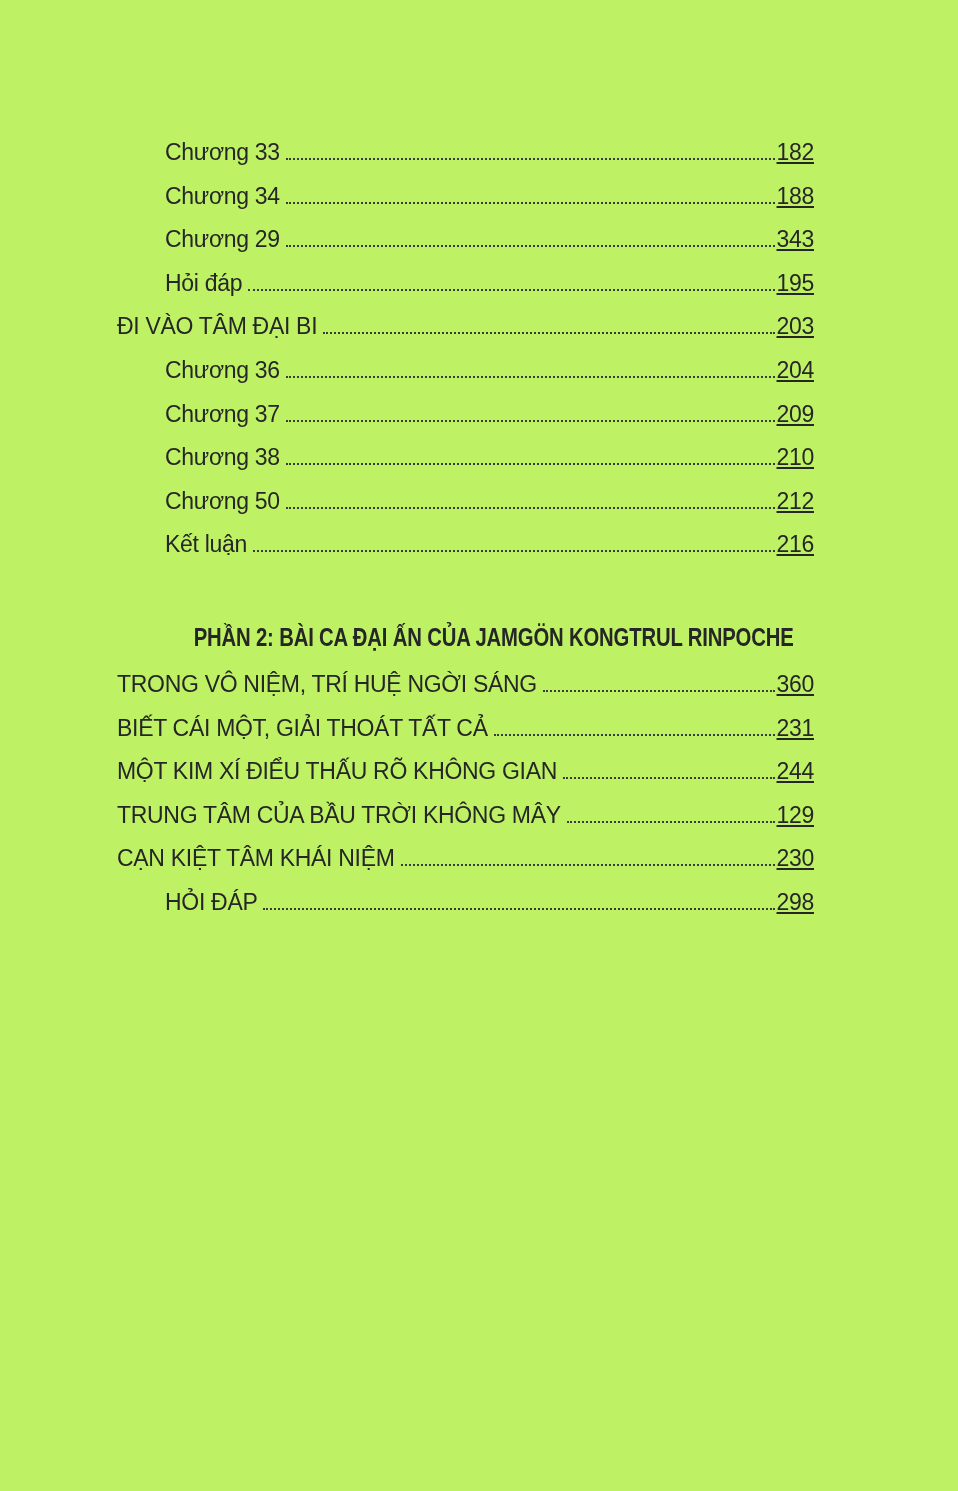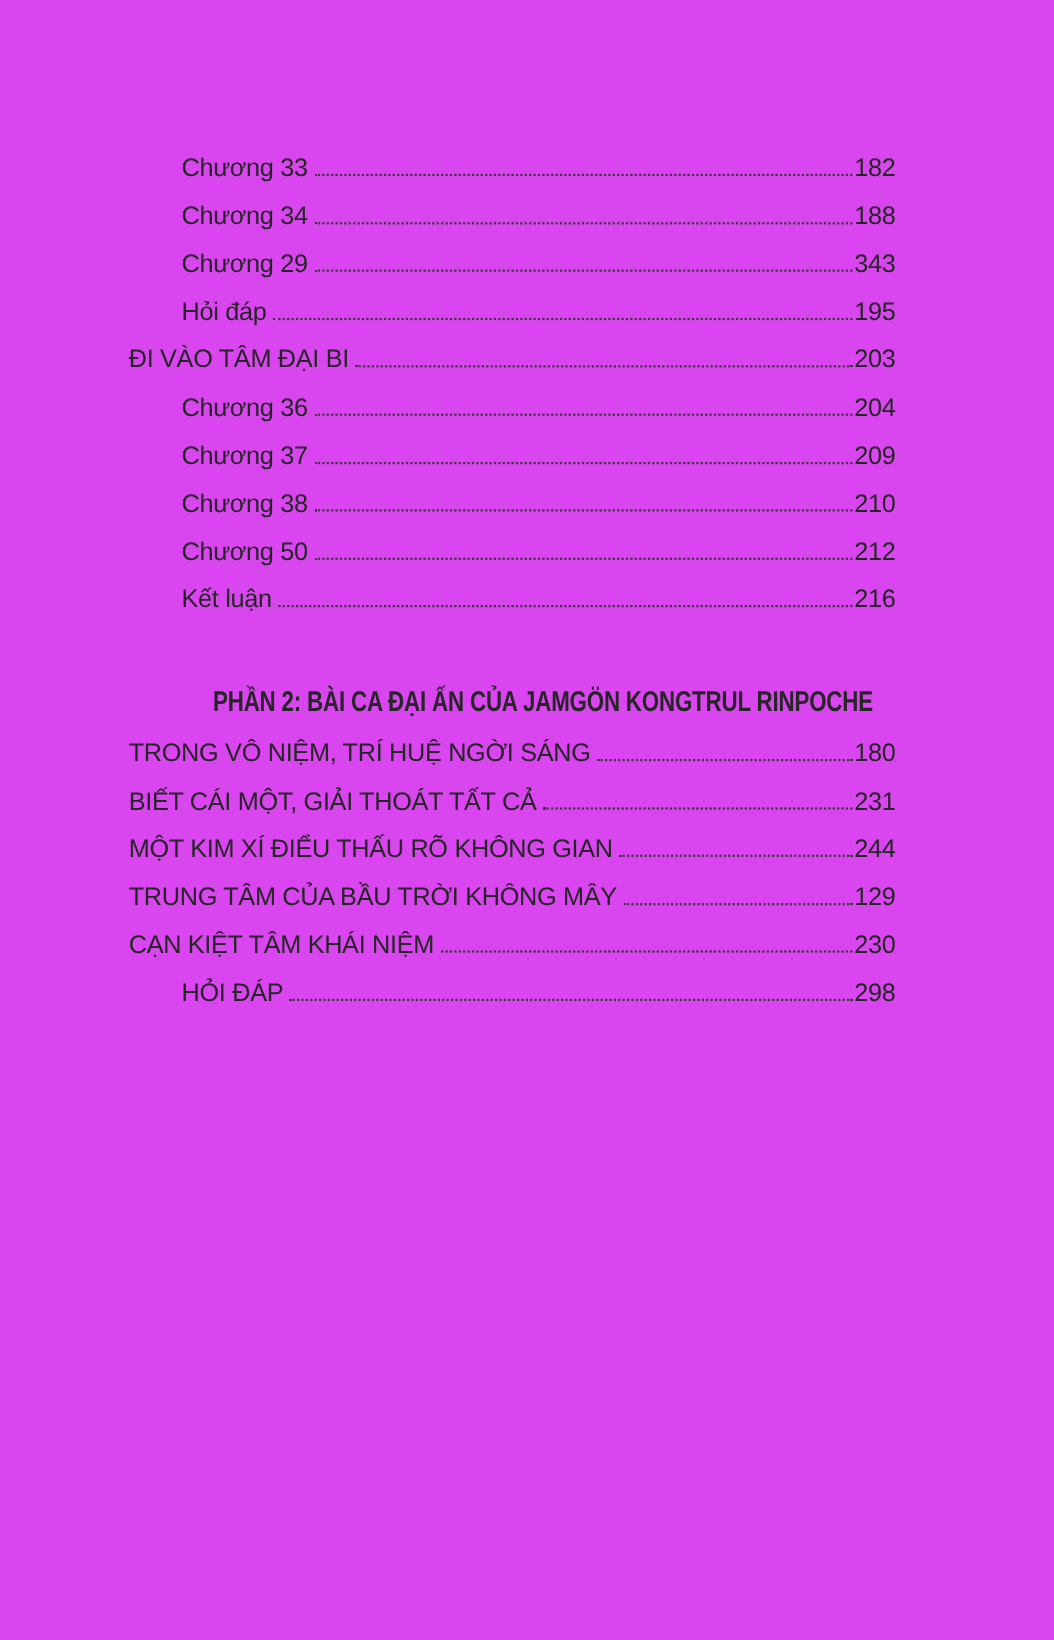--- a/index.html
+++ b/index.html
@@ -44,38 +44,39 @@
   .dot-leader {
     flex: 1 1 auto;
     min-width: 20px;
     height: 0;
     border-bottom: 2px dotted #3a3a3a;
     margin: 0 2px 0 6px;
   }
   .toc-page {
     flex: 0 0 auto;
     text-align: right;
+    text-decoration: underline;
   }
   .part-heading {
     margin: 57px 0 13px 0;
     height: 26px;
     line-height: 26px;
     font-size: 26px;
     font-weight: bold;
     text-align: center;
     white-space: nowrap;
     letter-spacing: -0.2px;
     transform: scaleX(0.78);
     transform-origin: 50% 50%;
   }
 </style>
 </head>
 <body>
 
-<div class="page" style="color: rgb(38, 38, 38); background: #d946ef;">
+<div class="page" style="color: rgb(38, 38, 38); background: #bef264;">
   <div class="toc">
     <div class="toc-list">
   <div class="toc-row level-2">
     <span class="toc-title">Chương 33</span>
     <span class="dot-leader" style="border-bottom-color: rgb(58, 58, 58);"></span>
     <span class="toc-page">182</span>
   </div>
 
   <div class="toc-row level-2">
     <span class="toc-title">Chương 34</span>
@@ -131,21 +132,21 @@
     <span class="toc-page">216</span>
   </div>
 </div>
 
     <h2 class="part-heading">PHẦN 2: BÀI CA ĐẠI ẤN CỦA JAMGÖN KONGTRUL RINPOCHE</h2>
 
     <div class="toc-list">
   <div class="toc-row level-1">
     <span class="toc-title">TRONG VÔ NIỆM, TRÍ HUỆ NGỜI SÁNG</span>
     <span class="dot-leader" style="border-bottom-color: rgb(58, 58, 58);"></span>
-    <span class="toc-page">180</span>
+    <span class="toc-page">360</span>
   </div>
 
   <div class="toc-row level-1">
     <span class="toc-title">BIẾT CÁI MỘT, GIẢI THOÁT TẤT CẢ</span>
     <span class="dot-leader" style="border-bottom-color: rgb(58, 58, 58);"></span>
     <span class="toc-page">231</span>
   </div>
 
   <div class="toc-row level-1">
     <span class="toc-title">MỘT KIM XÍ ĐIỂU THẤU RÕ KHÔNG GIAN</span>

